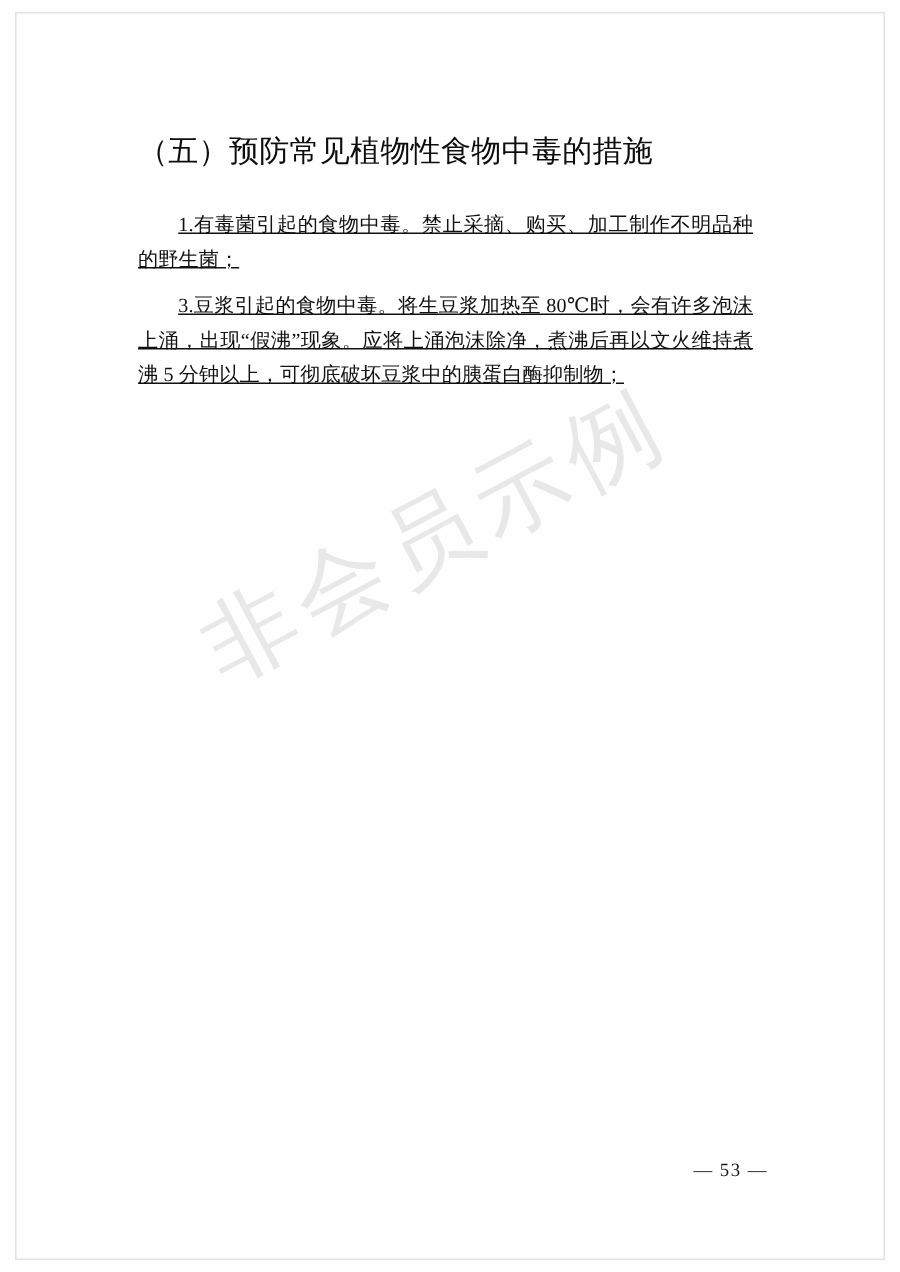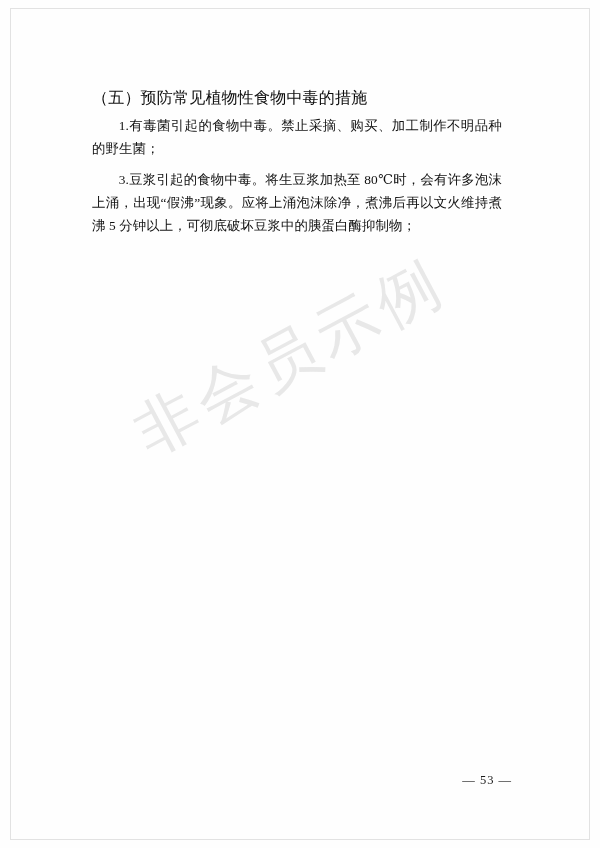--- a/index.html
+++ b/index.html
@@ -31,35 +31,36 @@
     border: 1px solid #e2e2e2;
     pointer-events: none;
   }
   .content {
     position: absolute;
     left: 92px;
     top: 86px;
     width: 420px;
   }
   .heading {
-    font-size: 16px;
+    font-size: 20px;
     line-height: 1.5;
     letter-spacing: 0.2px;
     color: #0d0d0d;
-    margin-bottom: 4px;
+    margin-bottom: 22px;
     font-family: "Liberation Serif", "DejaVu Serif", serif;
   }
   .para {
     font-size: 13.4px;
     line-height: 1.72;
     text-align: justify;
     text-indent: 2em;
     color: #111111;
     margin: 0 10px 8px 0;
     letter-spacing: 0.1px;
+    text-decoration: underline;
   }
   .watermark {
     position: absolute;
     left: 120px;
     top: 400px;
     font-size: 62px;
     color: rgba(120, 120, 120, 0.16);
     font-family: "Liberation Serif", "DejaVu Serif", serif;
     transform: rotate(-28deg);
     transform-origin: left top;

